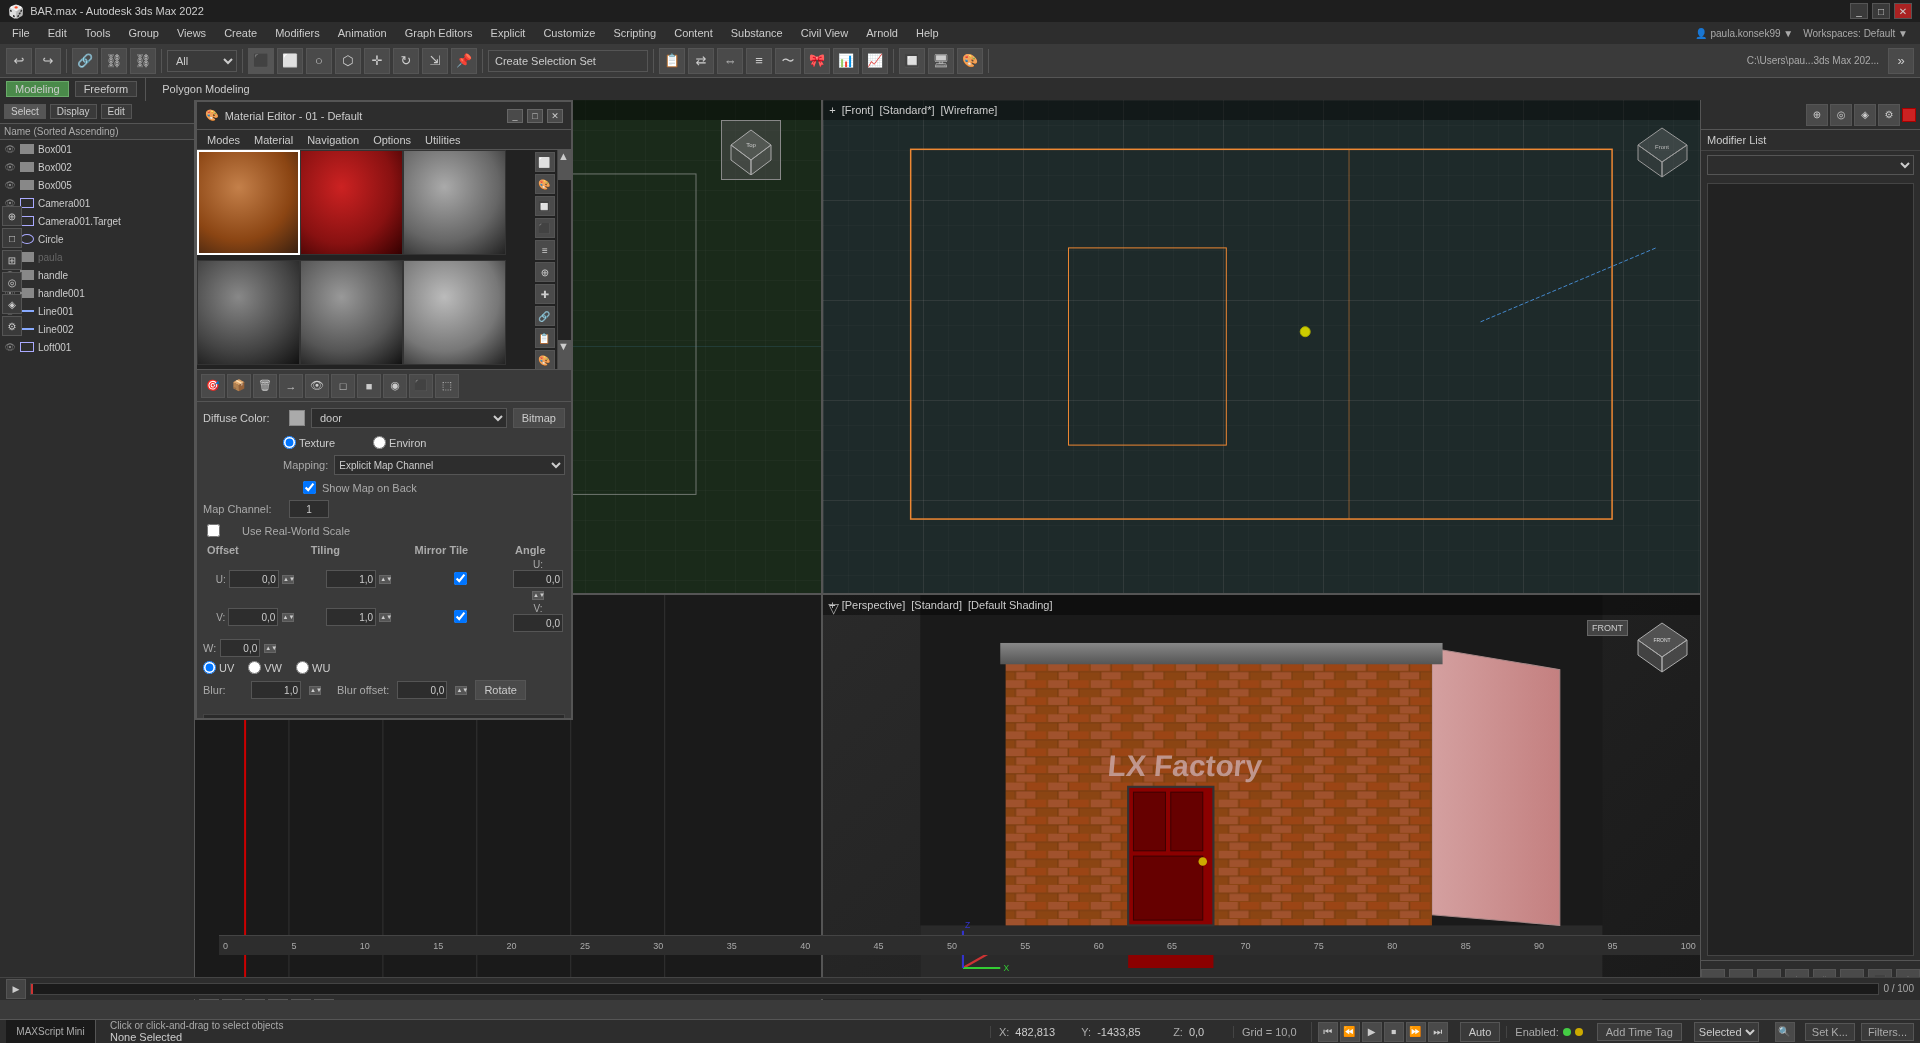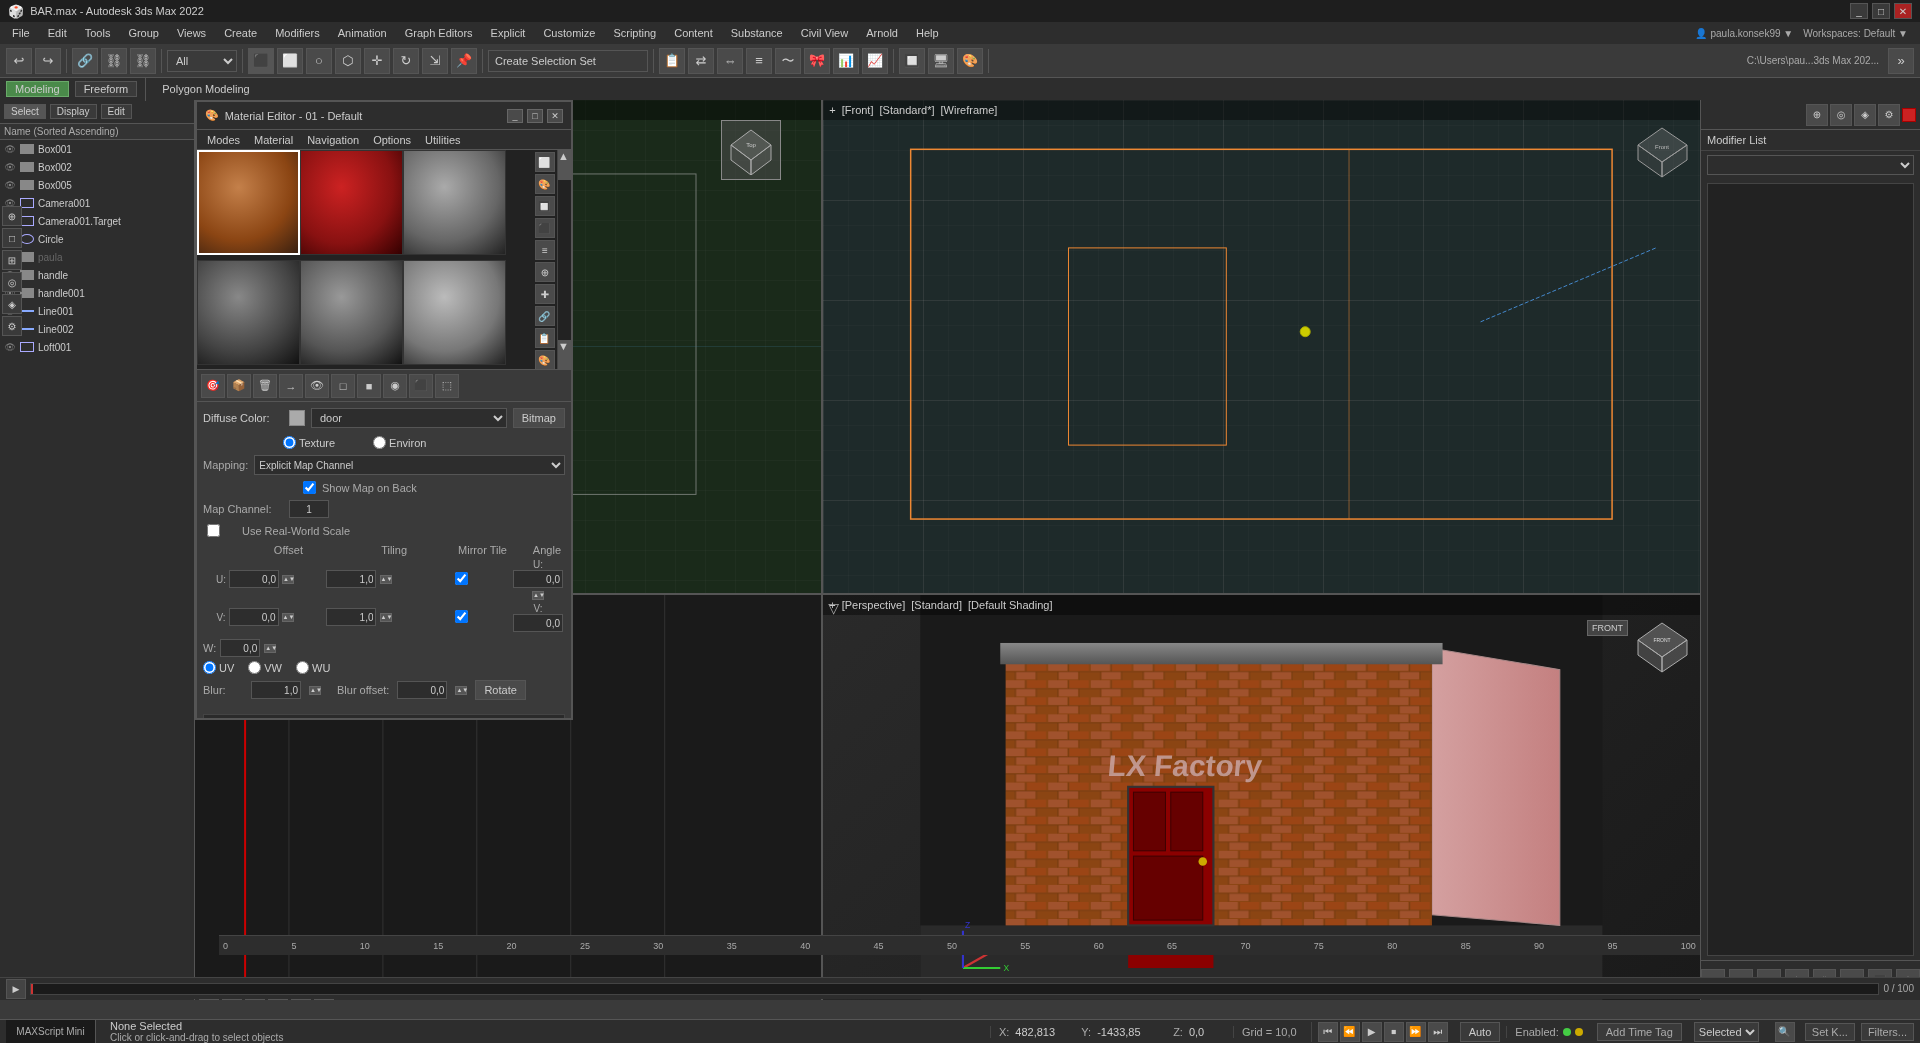--- a/index.html
+++ b/index.html
@@ -395,22 +395,22 @@
       padding-left: 4px;
     }
     .param-table {
       width: 100%;
       border-collapse: collapse;
       margin-bottom: 6px;
       font-size: 11px;
     }
     .param-table th {
       color: #aaa;
-      text-align: right;
-      font-weight: normal;
+      text-align: left;
+      font-weight: bold;
       padding: 1px 4px;
       width: 33%;
     }
     .param-table td {
       padding: 1px 2px;
       text-align: center;
     }
     .param-input {
       width: 50px;
       height: 18px;
@@ -936,21 +936,21 @@
           <input type="radio" name="textype" checked="" style="">
           <span>Texture</span>
         </label>
         <label style="display:flex;align-items:center;gap:3px;padding-left:28px;">
           <input type="radio" name="textype" style="">
           <span>Environ</span>
         </label>
       </div>
 
       <div class="mapping-row">
-        <span style="font-size:11px;color:#aaa;">Mapping:</span>
+        <span style="font-size:11px;color:#aaa;margin-left:80px;">Mapping:</span>
         <select class="mapping-select" style="width:140px;">
           <option>Explicit Map Channel</option>
         </select>
       </div>
 
       <div class="checkbox-row">
         <input type="checkbox" checked="" style="margin-left: 100px;">
         <span class="checkbox-label">Show Map on Back</span>
       </div>
 
@@ -1297,22 +1297,22 @@
   <div style="flex:1;height:12px;background:#1a1a1a;border:1px solid #444;position:relative;">
     <div style="position:absolute;left:0;top:0;width:0;height:100%;background:#cc3333;width:2px;"></div>
   </div>
   <span style="font-size:10px;color:#aaa;">0 / 100</span>
 </div>
 
 <div id="bottom-status-bar">
 
   <div style="width:90px;height:100%;background:#1a1a1a;border-right:1px solid #555;display:flex;align-items:center;justify-content:center;font-size:10px;color:#aaa;flex-shrink:0;">MAXScript Mini</div>
   <div style="flex:1;padding:0 8px;display:flex;flex-direction:column;justify-content:center;">
+    <span style="font-size:10px;color:#aaa;">Click or click-and-drag to select objects</span>
     <span style="font-size:11px;color:#ccc;">None Selected</span>
-    <span style="font-size:10px;color:#aaa;">Click or click-and-drag to select objects</span>
   </div>
 
   <div style="display:flex;align-items:center;gap:6px;padding:0 8px;font-size:11px;border-left:1px solid #444;">
     <span style="color:#aaa;">X:</span>
     <span style="color:#ccc;min-width:60px;">482,813</span>
     <span style="color:#aaa;">Y:</span>
     <span style="color:#ccc;min-width:70px;">-1433,85</span>
     <span style="color:#aaa;">Z:</span>
     <span style="color:#ccc;min-width:30px;">0,0</span>
   </div>

